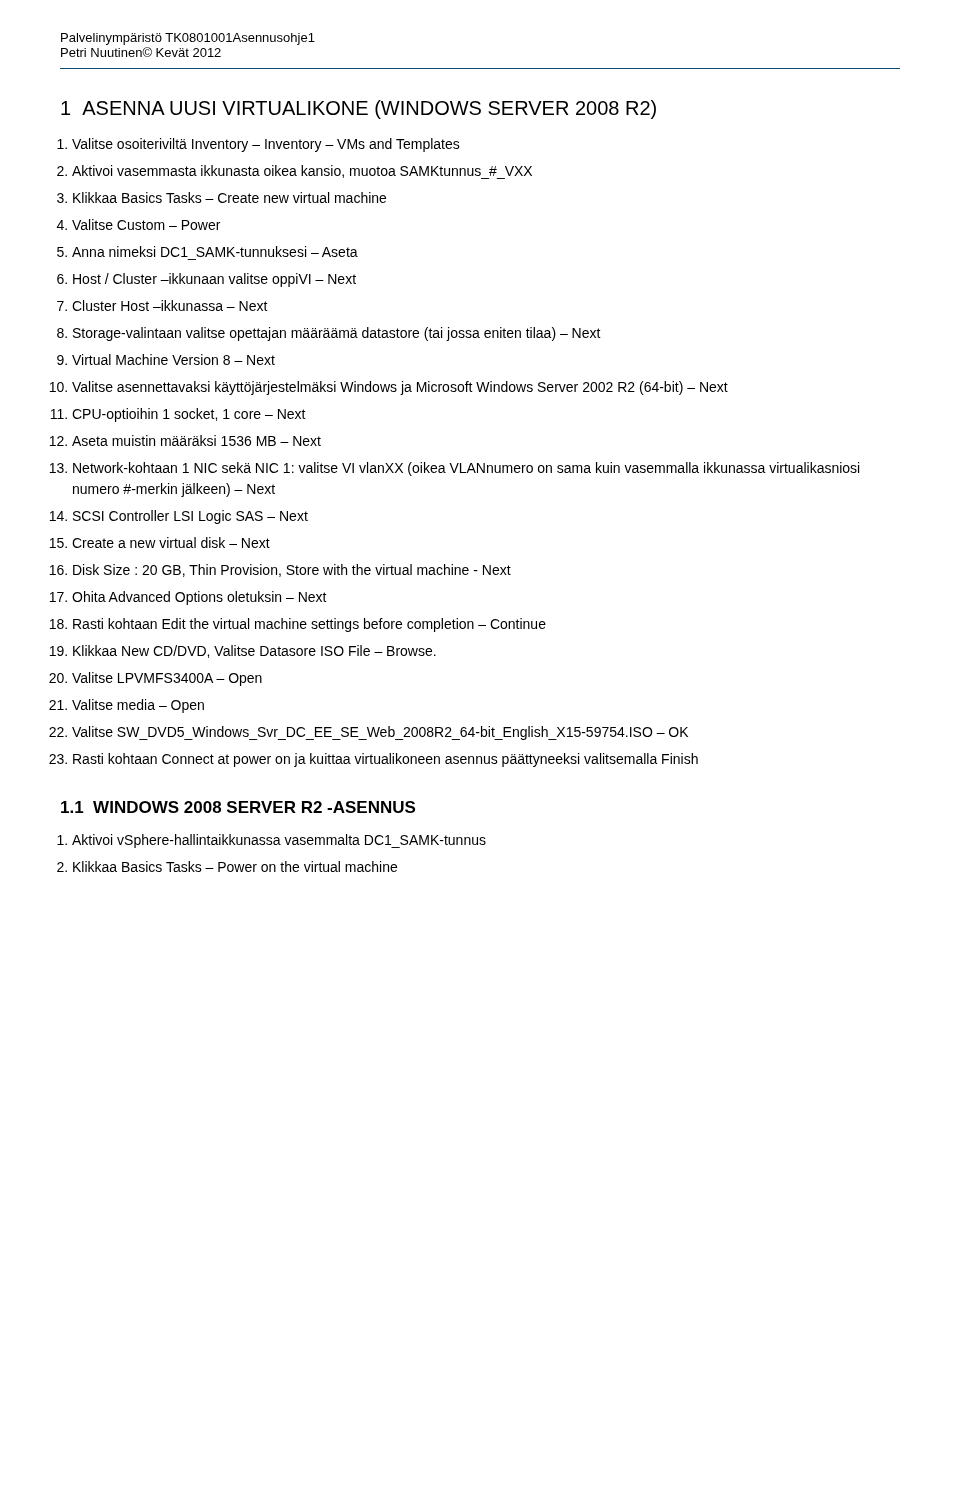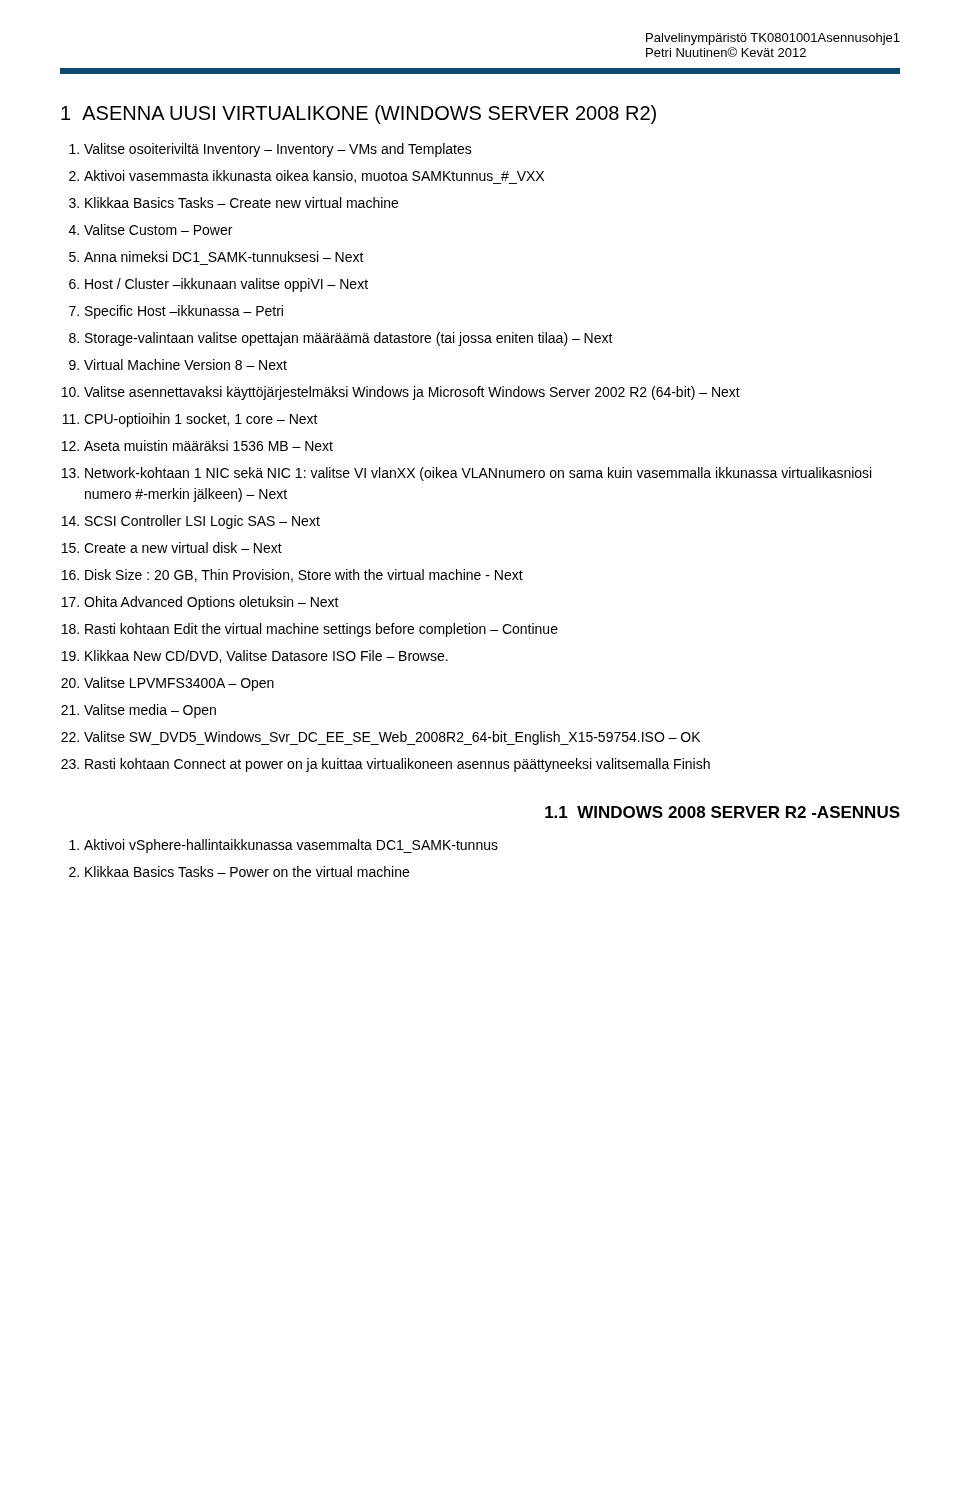--- a/index.html
+++ b/index.html
@@ -11,23 +11,23 @@
       background: #ffffff;
       font-family: Arial, sans-serif;
       font-size: 14px;
       color: #000000;
       width: 960px;
       min-height: 1504px;
       padding: 30px 60px;
     }
     .header {
       display: flex;
-      justify-content: flex-end;
+      justify-content: flex-start;
       align-items: flex-start;
-      border-bottom: 6px solid #0c4a6e;
+      border-bottom: 1px solid #0c4a6e;
       padding-bottom: 8px;
       margin-bottom: 6px;
     }
     .header-left {
       display: flex;
       flex-direction: column;
     }
     .header-title {
       font-size: 13px;
       font-weight: normal;
@@ -47,24 +47,23 @@
     }
     .section-heading {
       font-size: 20px;
       font-weight: normal;
       margin: 28px 0 14px 0;
     }
     .sub-heading {
       font-size: 17px;
       font-weight: bold;
       margin: 28px 0 12px 0;
-      text-align: right;
     }
     ol {
-      margin-left: 24px;
+      margin-left: 12px;
       margin-bottom: 10px;
     }
     ol li {
       margin-bottom: 6px;
       line-height: 1.5;
       font-size: 14px;
     }
   </style>
 </head>
 <body>
@@ -81,23 +80,23 @@
 <div class="section-heading">
   <span>1</span>
   <span>&nbsp;<span>ASENNA UUSI VIRTUALIKONE (WINDOWS SERVER 2008 R2)</span></span>
 </div>
 
 <ol>
   <li>Valitse osoiteriviltä Inventory – Inventory – VMs and Templates</li>
   <li>Aktivoi vasemmasta ikkunasta oikea kansio, muotoa SAMKtunnus_#_VXX</li>
   <li>Klikkaa Basics Tasks – Create new virtual machine</li>
   <li>Valitse Custom – Power</li>
-  <li>Anna nimeksi DC1_SAMK-tunnuksesi – Next</li>
+  <li>Anna nimeksi DC1_SAMK-tunnuksesi – Aseta</li>
   <li>Host / Cluster –ikkunaan valitse oppiVI – Next</li>
-  <li>Specific Host –ikkunassa – Petri</li>
+  <li>Cluster Host –ikkunassa – Next</li>
   <li>Storage-valintaan valitse opettajan määräämä datastore (tai jossa eniten tilaa) – Next</li>
   <li>Virtual Machine Version 8 – Next</li>
   <li>Valitse asennettavaksi käyttöjärjestelmäksi Windows ja Microsoft Windows Server 2002 R2 (64-bit) – Next</li>
   <li>CPU-optioihin 1 socket, 1 core – Next</li>
   <li>Aseta muistin määräksi 1536 MB – Next</li>
   <li>Network-kohtaan 1 NIC sekä NIC 1: valitse VI vlanXX (oikea VLANnumero on sama kuin vasemmalla ikkunassa virtualikasniosi numero #-merkin jälkeen) – Next</li>
   <li>SCSI Controller LSI Logic SAS – Next</li>
   <li>Create a new virtual disk – Next</li>
   <li>Disk Size : 20 GB, Thin Provision, Store with the virtual machine  - Next</li>
   <li>Ohita Advanced Options oletuksin – Next</li>

